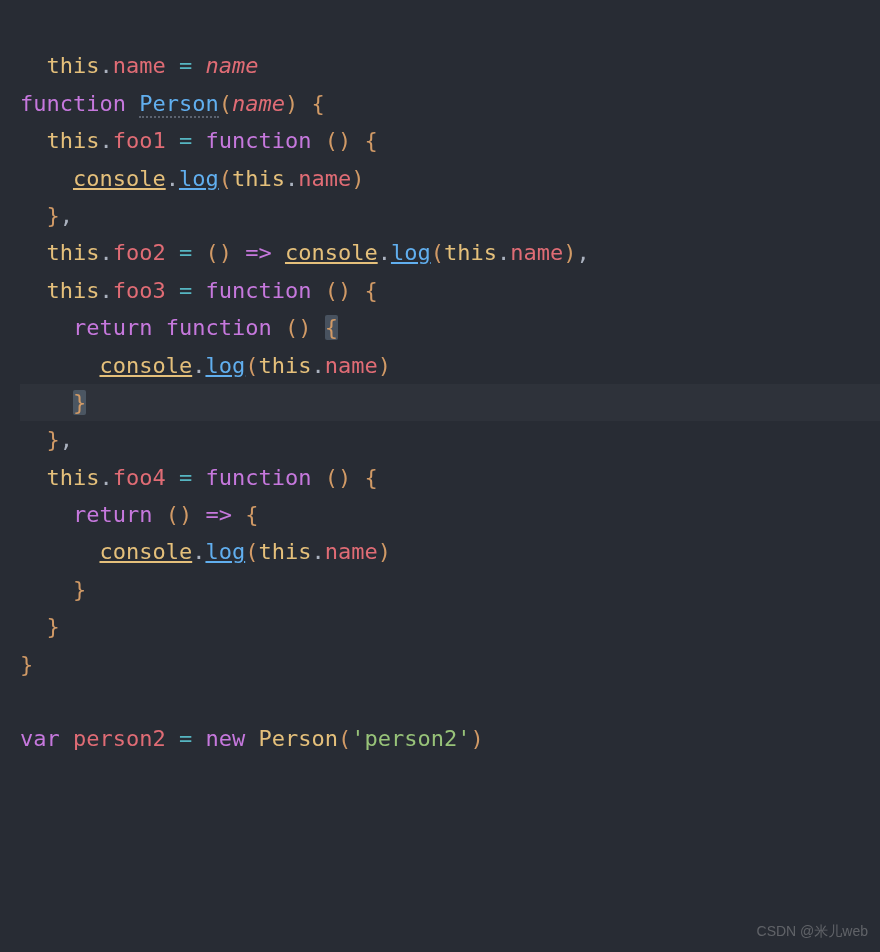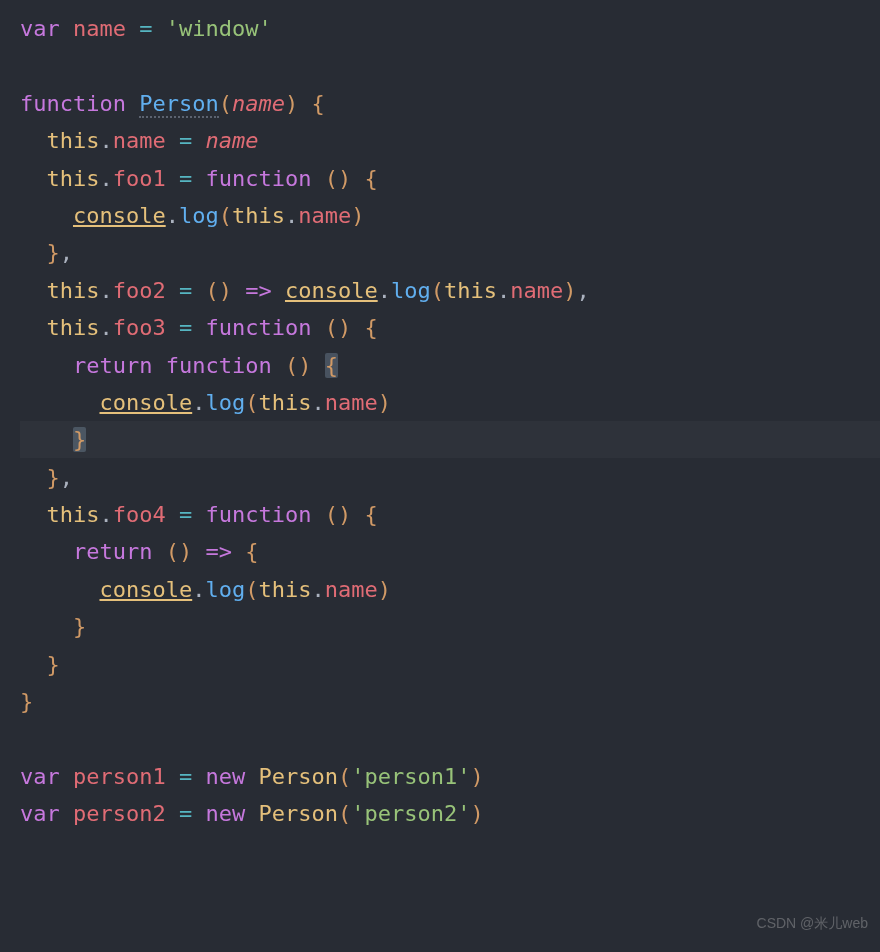--- a/index.html
+++ b/index.html
@@ -35,21 +35,21 @@
     .str { color: #98c379; } 
     .fn-kw { color: #c678dd; }
     .fn-name { color: #61afef; }
     .param { color: #e06c75; font-style: italic; }
     .param-use { color: #e06c75; font-style: italic; }
     .paren { color: #d19a66; } 
     .brace { color: #d19a66; }
     .punct { color: #abb2bf; }
     .dot { color: #abb2bf; }
     .console-obj { color: #e5c07b; text-decoration: underline; }
-    .log-method { color: #61afef; }
+    .log-method { color: #61afef; text-decoration: underline; }
     .new-kw { color: #c678dd; }
     .class-name { color: #e5c07b; }
     .return-kw { color: #c678dd; text-align: right; }
     .arrow { color: #c678dd; }
     
     .highlight-line {
       background: rgba(255,255,255,0.03);
       display: block;
       width: 100%;
       position: absolute;
@@ -59,39 +59,38 @@
     }
     .bracket-highlight {
       background: rgba(120,140,160,0.4);
       border-radius: 2px;
     }
     .underline-dotted {
       border-bottom: 2px dotted #5c6370;
     }
     .watermark {
       position: absolute;
-      bottom: 16px;
+      bottom: 8px;
       right: 12px;
       font-size: 14px;
       color: rgba(200,200,200,0.35);
       font-family: sans-serif;
     }
   </style>
 </head>
 <body>
 
 <div class="code-container">
 
-<div class="line"><span class="var-kw">var</span> <span class="ident">name</span> <span class="op">=</span> <span class="str">'window'</span></div>
 
 <div class="line">&nbsp;</div>
 
+<div class="line">  <span class="this-kw">this</span><span class="dot">.</span><span class="prop">name</span> <span class="op">=</span> <span class="param-use">name</span></div>
+
 <div class="line"><span class="fn-kw">function</span> <span class="fn-name underline-dotted">Person</span><span class="paren">(</span><span class="param">name</span><span class="paren">)</span> <span class="brace">{</span></div>
-
-<div class="line">  <span class="this-kw">this</span><span class="dot">.</span><span class="prop">name</span> <span class="op">=</span> <span class="param-use">name</span></div>
 
 <div class="line">  <span class="this-kw">this</span><span class="dot">.</span><span class="prop">foo1</span> <span class="op">=</span> <span class="fn-kw">function</span> <span class="paren">(</span><span class="paren">)</span> <span class="brace">{</span></div>
 
 <div class="line">    <span class="console-obj">console</span><span class="dot">.</span><span class="log-method">log</span><span class="paren">(</span><span class="this-kw">this</span><span class="dot">.</span><span class="prop">name</span><span class="paren">)</span></div>
 
 <div class="line">  <span class="brace">}</span><span class="punct">,</span></div>
 
 <div class="line">  <span class="this-kw">this</span><span class="dot">.</span><span class="prop">foo2</span> <span class="op">=</span> <span class="paren">(</span><span class="paren">)</span> <span class="arrow">=&gt;</span> <span class="console-obj">console</span><span class="dot">.</span><span class="log-method">log</span><span class="paren">(</span><span class="this-kw">this</span><span class="dot">.</span><span class="prop">name</span><span class="paren">)</span><span class="punct">,</span></div>
 
 <div class="line">  <span class="this-kw">this</span><span class="dot">.</span><span class="prop">foo3</span> <span class="op">=</span> <span class="fn-kw">function</span> <span class="paren">(</span><span class="paren">)</span> <span class="brace">{</span></div>
@@ -111,19 +110,18 @@
 <div class="line">      <span class="console-obj">console</span><span class="dot">.</span><span class="log-method">log</span><span class="paren">(</span><span class="this-kw">this</span><span class="dot">.</span><span class="prop">name</span><span class="paren">)</span></div>
 
 <div class="line">    <span class="brace">}</span></div>
 
 <div class="line">  <span class="brace">}</span></div>
 
 <div class="line"><span class="brace">}</span></div>
 
 <div class="line">&nbsp;</div>
 
-<div class="line"><span class="var-kw">var</span> <span class="ident">person1</span> <span class="op">=</span> <span class="new-kw">new</span> <span class="class-name">Person</span><span class="paren">(</span><span class="str">'person1'</span><span class="paren">)</span></div>
 
 <div class="line"><span class="var-kw">var</span> <span class="ident">person2</span> <span class="op">=</span> <span class="new-kw">new</span> <span class="class-name">Person</span><span class="paren">(</span><span class="str">'person2'</span><span class="paren">)</span></div>
 
 </div>
 
 <div class="watermark">CSDN @米儿web</div>
 
 </body></html>

